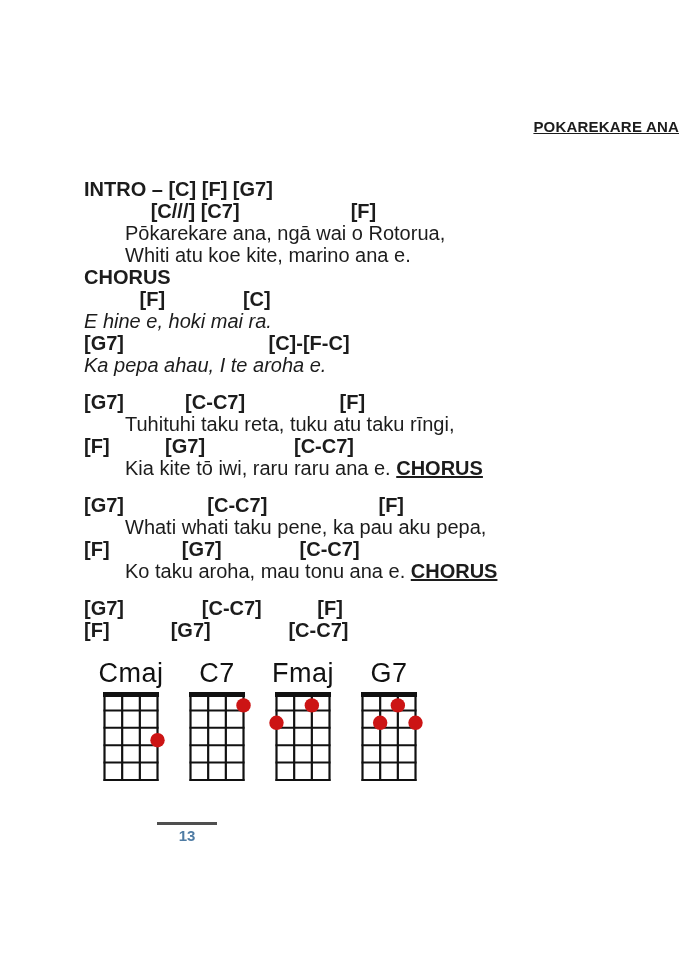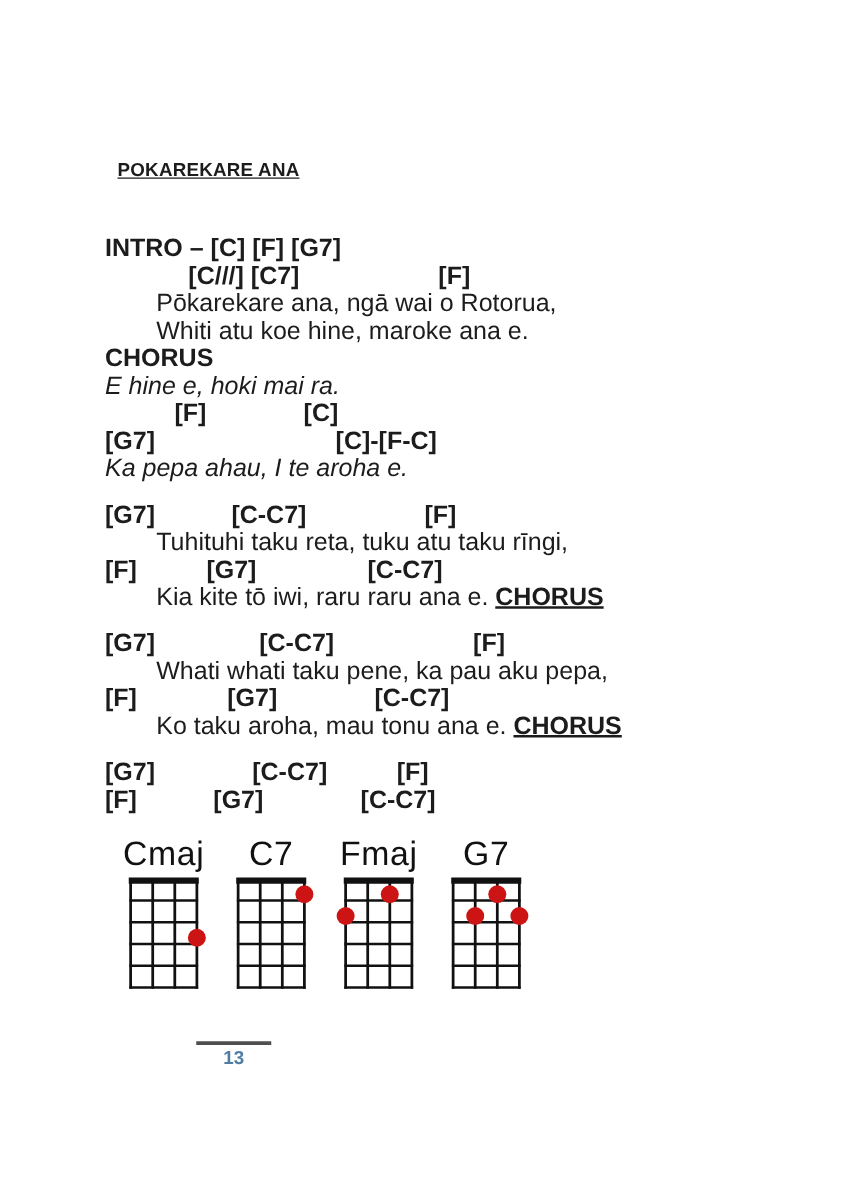--- a/index.html
+++ b/index.html
@@ -2,22 +2,22 @@
 <html><head>
 <meta charset="utf-8">
 <style>
   html,body{margin:0;padding:0;background:#ffffff;}
   body{
     width:679px;height:960px;overflow:hidden;position:relative;
     font-family:"Liberation Sans",sans-serif;color:#1c1c1c;
   }
   .page{padding:117px 0 0 84px;}
   .page-title{
-    font-size:15px;font-weight:bold;line-height:20px;margin:10px;
-    text-decoration:underline;letter-spacing:.2px;
+    font-size:15px;font-weight:bold;line-height:20px;margin:0;
+    text-decoration:underline;letter-spacing:.2px;text-align:right;
   }
   .song{margin-top:41px;font-size:20px;line-height:22px;}
   .song .block{margin-bottom:15px;}
   .song .line{white-space:pre;height:22px;}
   .seg-bold{font-weight:bold;}
   .seg-regular{font-weight:normal;margin-left:41px;}
   .seg-italic{font-style:italic;}
   .seg-bold-underline{font-weight:bold;text-decoration:underline;}
   .chord-row{
     display:flex;flex-direction:row;gap:16px;
@@ -46,24 +46,24 @@
 <body>
 
 <div class="page">
   <h1 class="page-title">POKAREKARE ANA</h1>
 
   <div class="song" id="song">
       <div class="block">
         <div class="line"><span class="seg-bold">INTRO – [C] [F] [G7]</span></div>
         <div class="line"><span class="seg-bold">            [C///] [C7]                    [F]</span></div>
         <div class="line"><span class="seg-regular">Pōkarekare ana, ngā wai o Rotorua,</span></div>
-        <div class="line"><span class="seg-regular">Whiti atu koe hine, maroke ana e.</span></div>
+        <div class="line"><span class="seg-regular">Whiti atu koe kite, marino ana e.</span></div>
         <div class="line"><span class="seg-bold">CHORUS</span></div>
+        <div class="line"><span class="seg-bold">          [F]              [C]</span></div>
         <div class="line"><span class="seg-italic">E hine e, hoki mai ra.</span></div>
-        <div class="line"><span class="seg-bold">          [F]              [C]</span></div>
         <div class="line"><span class="seg-bold">[G7]                          [C]-[F-C]</span></div>
         <div class="line"><span class="seg-italic">Ka pepa ahau, I te aroha e.</span></div>
       </div>
       <div class="block">
         <div class="line"><span class="seg-bold">[G7]           [C-C7]                 [F]</span></div>
         <div class="line"><span class="seg-regular">Tuhituhi taku reta, tuku atu taku rīngi,</span></div>
         <div class="line"><span class="seg-bold">[F]          [G7]                [C-C7]</span></div>
         <div class="line"><span class="seg-regular">Kia kite tō iwi, raru raru ana e. </span><span class="seg-bold-underline">CHORUS</span></div>
       </div>
       <div class="block">

